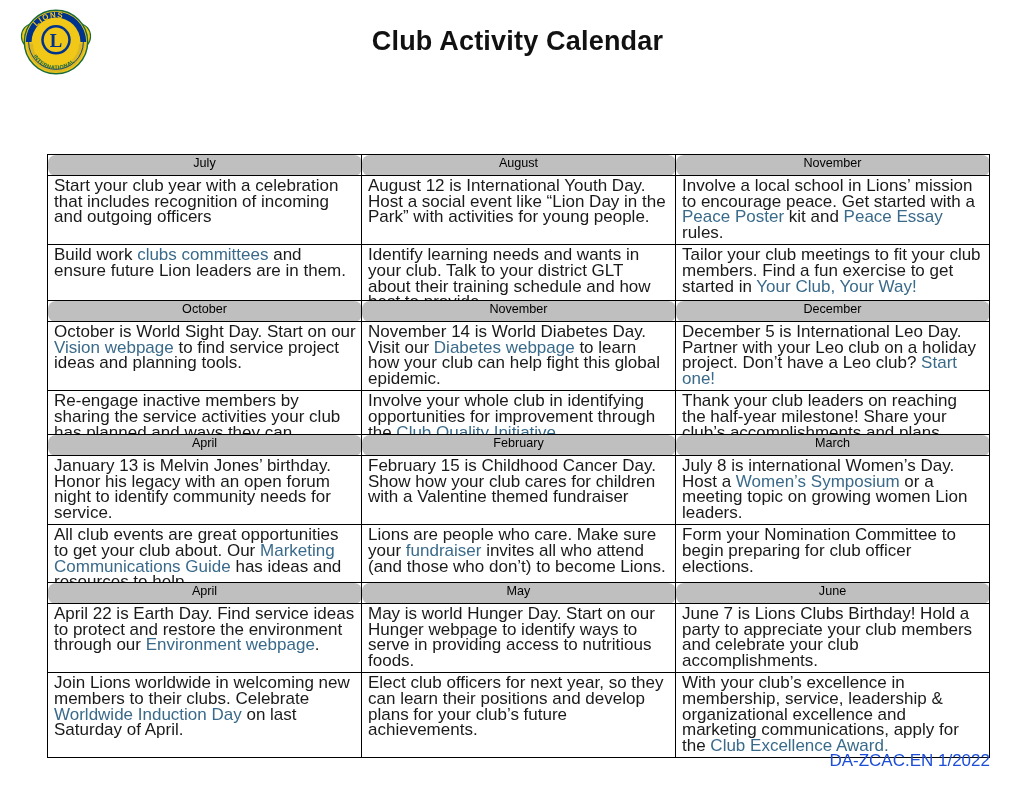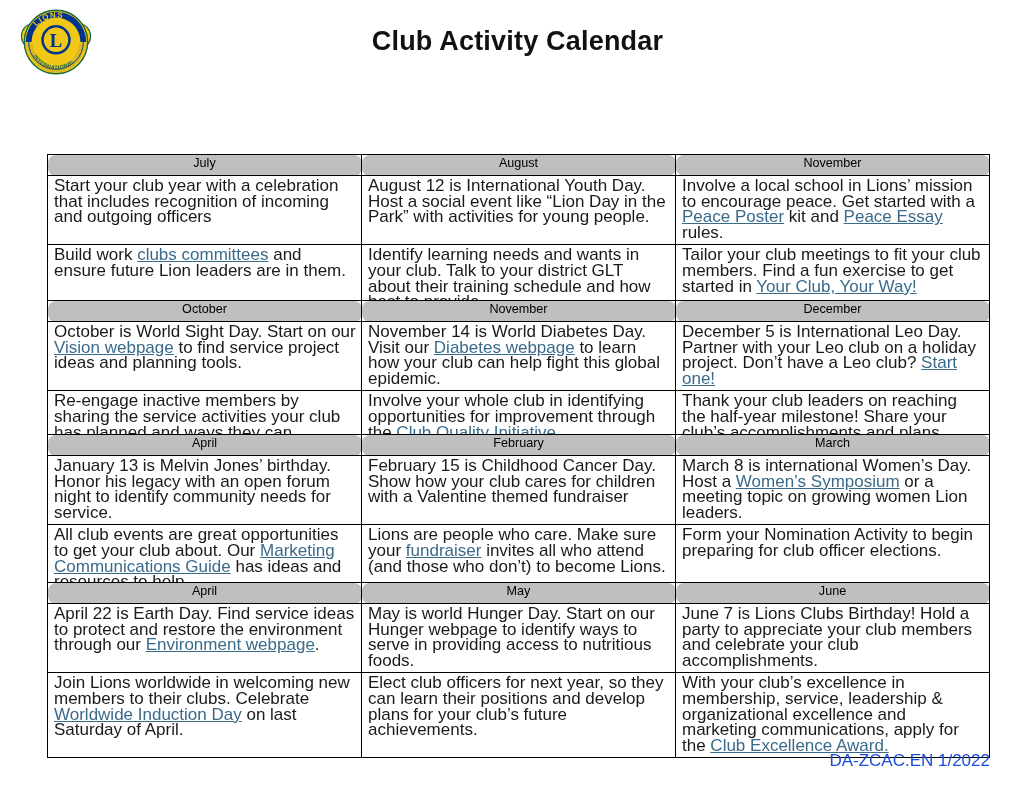--- a/index.html
+++ b/index.html
@@ -87,21 +87,20 @@
     padding: 1px 4px 2px 4px;
     height: 17px;
     color: #000000;
     border-radius: 8px;
   }
   .cal-table td {
     height: 46px;
   }
   .link {
     color: #3a6a8a;
-    text-decoration: underline;
     margin-top: 16px;
   }
 
   
   #table-q1 { top: 154px; }
   #table-q2 { top: 300px; }
   #table-q3 { top: 434px; }
   #table-q4 { top: 582px; }
 
   
@@ -207,26 +206,26 @@
       <tr>
         <th>April</th>
         <th>February</th>
         <th>March</th>
       </tr>
     </thead>
     <tbody>
       <tr>
         <td><span>January 13 is Melvin Jones’ birthday.  Honor his legacy with an open forum night to identify community needs for service.</span></td>
         <td><span>February 15 is Childhood Cancer Day.  Show how your club cares for children with a Valentine themed fundraiser</span></td>
-        <td><span>March 8 is international Women’s Day.  Host a </span><span class="link">Women’s Symposium</span><span> or a meeting topic on growing women Lion leaders.</span></td>
+        <td><span>July 8 is international Women’s Day.  Host a </span><span class="link">Women’s Symposium</span><span> or a meeting topic on growing women Lion leaders.</span></td>
       </tr>
       <tr>
         <td><span>All club events are great opportunities to get your club about.  Our </span><span class="link">Marketing Communications Guide</span><span> has ideas and resources to help.</span></td>
         <td><span>Lions are people who care.  Make sure your </span><span class="link">fundraiser</span><span> invites all who attend (and those who don’t) to become Lions.</span></td>
-        <td><span>Form your Nomination Activity to begin preparing for club officer elections.</span></td>
+        <td><span>Form your Nomination Committee to begin preparing for club officer elections.</span></td>
       </tr>
     </tbody>
   </table>
 
   <table class="cal-table" id="table-q4">
     <thead>
       <tr>
         <th>April</th>
         <th>May</th>
         <th>June</th>

